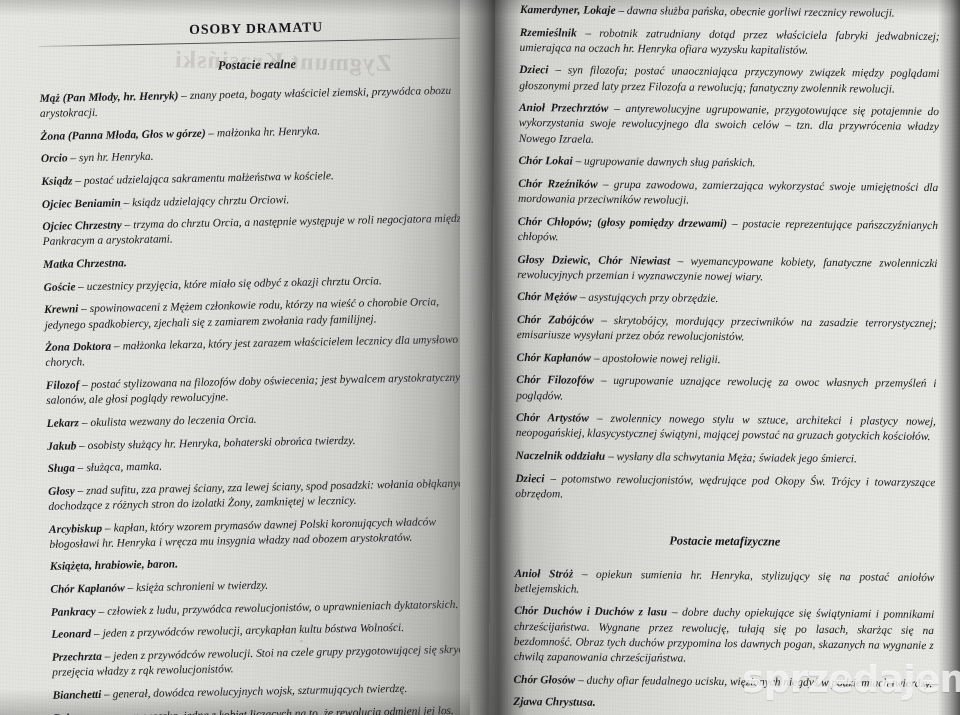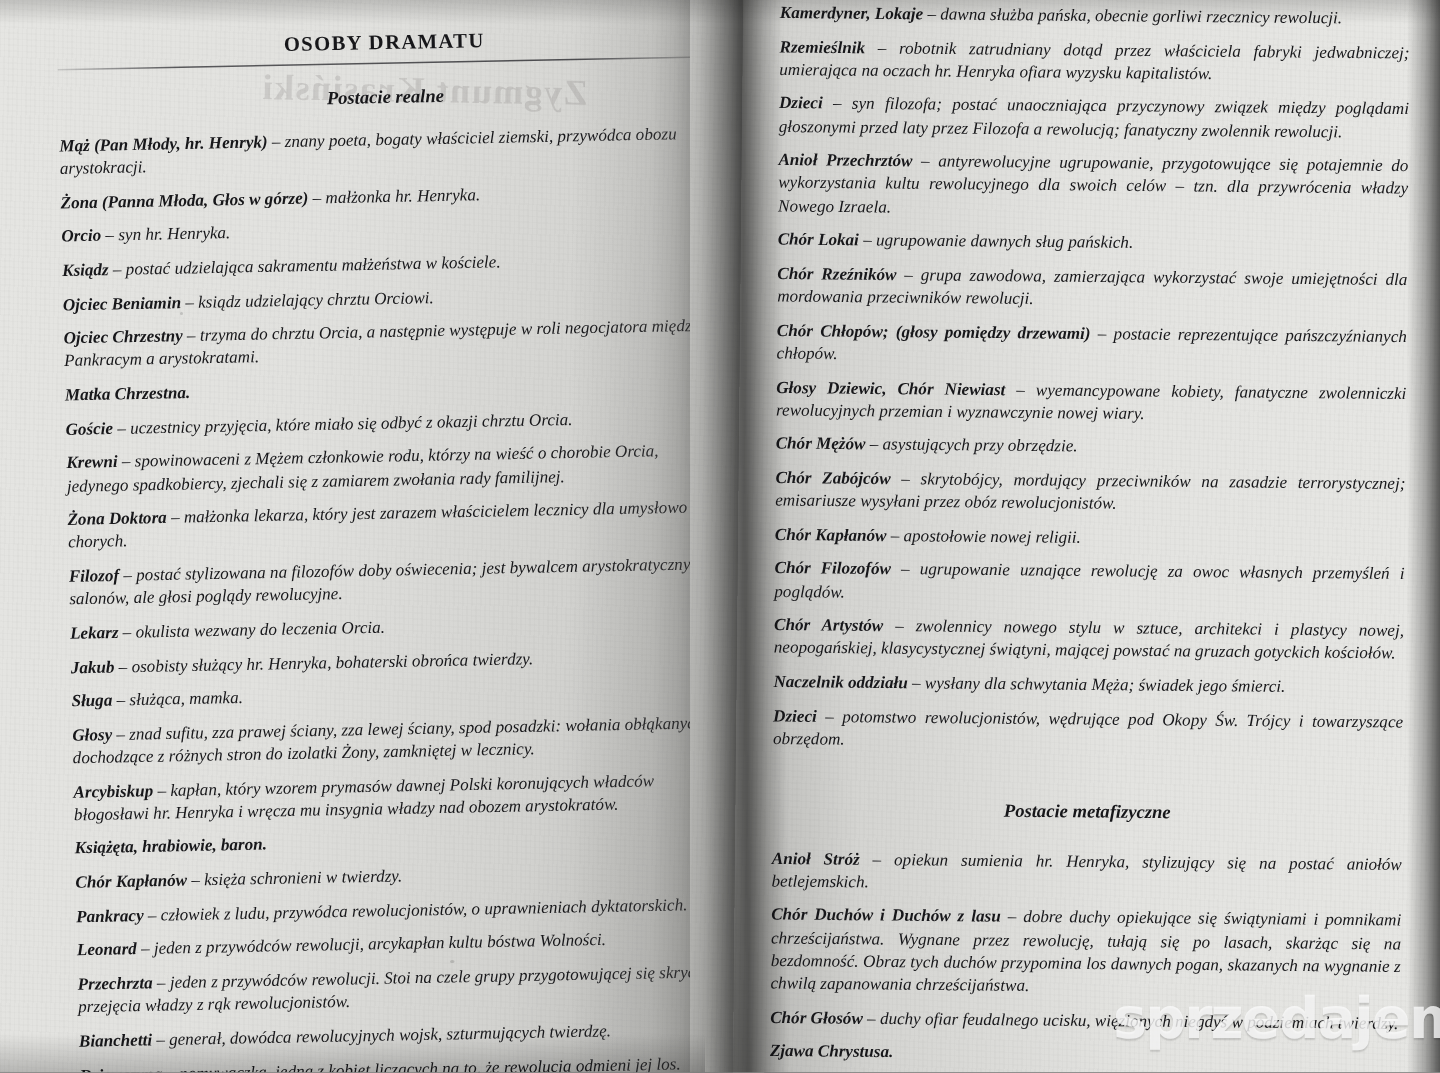--- a/index.html
+++ b/index.html
@@ -220,21 +220,21 @@
     </div>
 
     <div class="curve-mask"></div>
   </div>
 
   <div class="col col-right">
     <div id="right-entries">
         <p class="entry"><b>Kamerdyner, Lokaje</b><span> – dawna służba pańska, obecnie gorliwi rzecznicy rewolucji.</span></p>
         <p class="entry"><b>Rzemieślnik</b><span> – robotnik zatrudniany dotąd przez właściciela fabryki jedwabniczej; umierająca na oczach hr. Henryka ofiara wyzysku kapitalistów.</span></p>
         <p class="entry"><b>Dzieci</b><span> – syn filozofa; postać unaoczniająca przyczynowy związek między poglądami głoszonymi przed laty przez Filozofa a rewolucją; fanatyczny zwolennik rewolucji.</span></p>
-        <p class="entry"><b>Anioł Przechrztów</b><span> – antyrewolucyjne ugrupowanie, przygotowujące się potajemnie do wykorzystania kultu rewolucyjnego dla swoich celów – tzn. dla przywrócenia władzy Nowego Izraela.</span></p>
+        <p class="entry"><b>Anioł Przechrztów</b><span> – antyrewolucyjne ugrupowanie, przygotowujące się potajemnie do wykorzystania swoje rewolucyjnego dla swoich celów – tzn. dla przywrócenia władzy Nowego Izraela.</span></p>
         <p class="entry"><b>Chór Lokai</b><span> – ugrupowanie dawnych sług pańskich.</span></p>
         <p class="entry"><b>Chór Rzeźników</b><span> – grupa zawodowa, zamierzająca wykorzystać swoje umiejętności dla mordowania przeciwników rewolucji.</span></p>
         <p class="entry"><b>Chór Chłopów; (głosy pomiędzy drzewami)</b><span> – postacie reprezentujące pańszczyźnianych chłopów.</span></p>
         <p class="entry"><b>Głosy Dziewic, Chór Niewiast</b><span> – wyemancypowane kobiety, fanatyczne zwolenniczki rewolucyjnych przemian i wyznawczynie nowej wiary.</span></p>
         <p class="entry"><b>Chór Mężów</b><span> – asystujących przy obrzędzie.</span></p>
         <p class="entry"><b>Chór Zabójców</b><span> – skrytobójcy, mordujący przeciwników na zasadzie terrorystycznej; emisariusze wysyłani przez obóz rewolucjonistów.</span></p>
         <p class="entry"><b>Chór Kapłanów</b><span> – apostołowie nowej religii.</span></p>
         <p class="entry"><b>Chór Filozofów</b><span> – ugrupowanie uznające rewolucję za owoc własnych przemyśleń i poglądów.</span></p>
         <p class="entry"><b>Chór Artystów</b><span> – zwolennicy nowego stylu w sztuce, architekci i plastycy nowej, neopogańskiej, klasycystycznej świątyni, mającej powstać na gruzach gotyckich kościołów.</span></p>
         <p class="entry"><b>Naczelnik oddziału</b><span> – wysłany dla schwytania Męża; świadek jego śmierci.</span></p>

